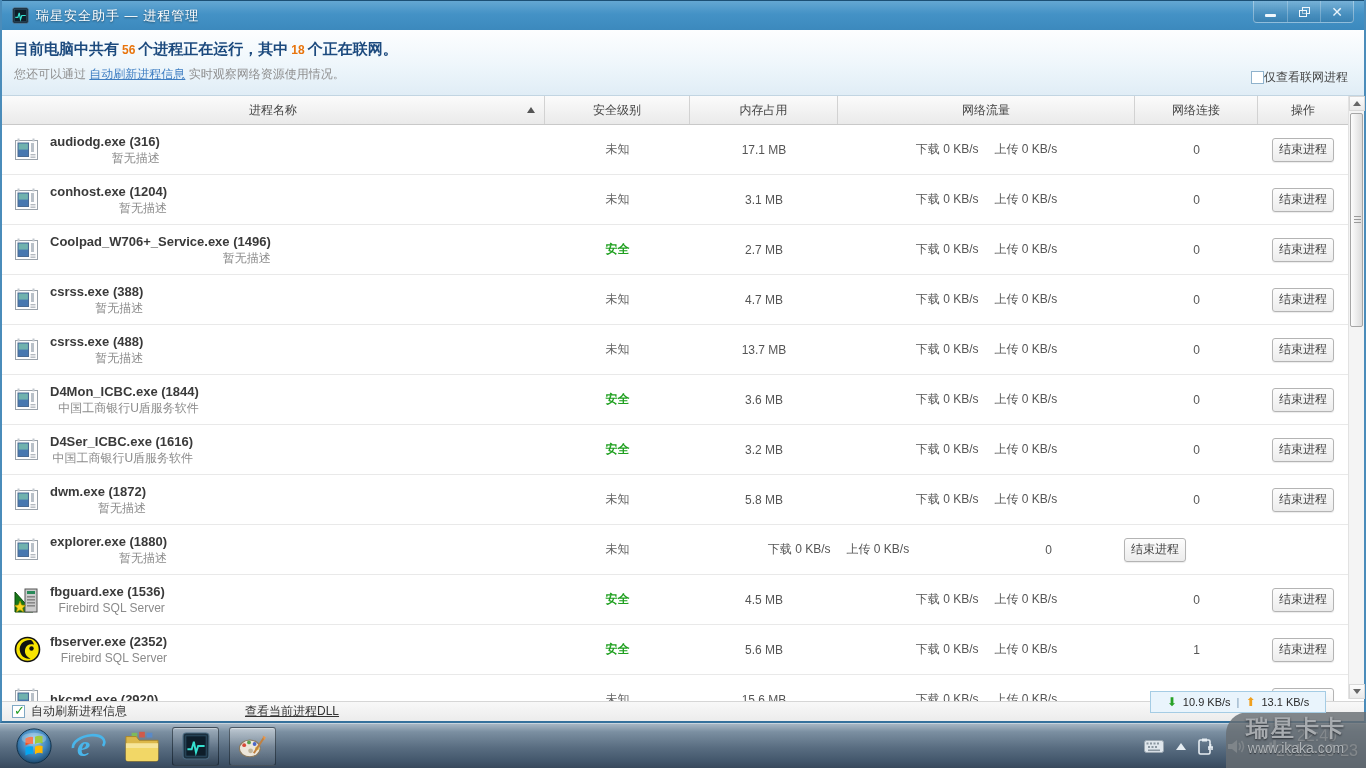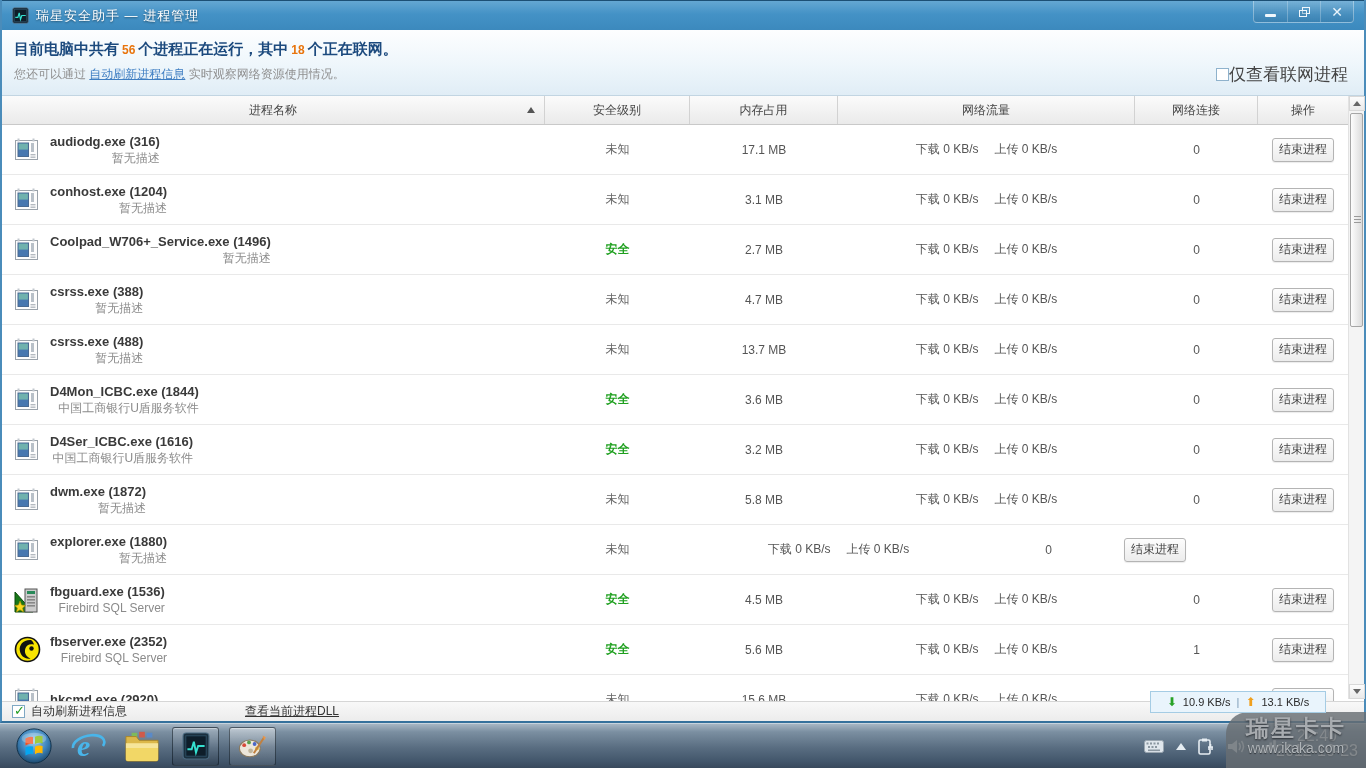--- a/index.html
+++ b/index.html
@@ -32,21 +32,21 @@
 
   
   .infobar { height:66px; background:linear-gradient(#fdfeff,#eef6fb 55%,#e0edf6);
              border-bottom:1px solid #c2d5e2; position:relative; padding:10px 0 0 12px; }
   .info-line1 { font-size:15px; font-weight:bold; color:#1c4a7e; }
   .info-count { color:#e8740c; font-size:12px; padding:0 3px; }
   .info-line2 { margin-top:7px; font-size:12px; color:#8f8f8f; }
   .info-link { color:#3f7ec2; text-decoration:underline; cursor:pointer; }
   .filter-box { position:absolute; right:16px; bottom:9px; display:flex; align-items:center; }
   .checkbox { width:13px; height:13px; background:#fff; border:1px solid #8fb2cc; display:inline-block; }
-  .filter-box .label { font-size:17px; color:#444; }
+  .filter-box .label { font-size:12px; color:#444; }
 
   
   .thead { display:flex; height:29px; background:linear-gradient(#fbfbfb,#eaeaea);
            border-bottom:1px solid #c9c9c9; }
   .th { display:flex; align-items:center; justify-content:center; font-size:12px; color:#444;
         border-right:1px solid #d2d2d2; height:100%; position:relative; cursor:default; }
   .th-name { width:543px; } .th-level { width:145px; } .th-mem { width:148px; }
   .th-net { width:297px; } .th-conn { width:123px; } .th-action { width:90px; border-right:none; }
   .th-spacer { width:16px; border:none; }
   .sort-arrow { position:absolute; right:9px; top:11px; width:0; height:0;

